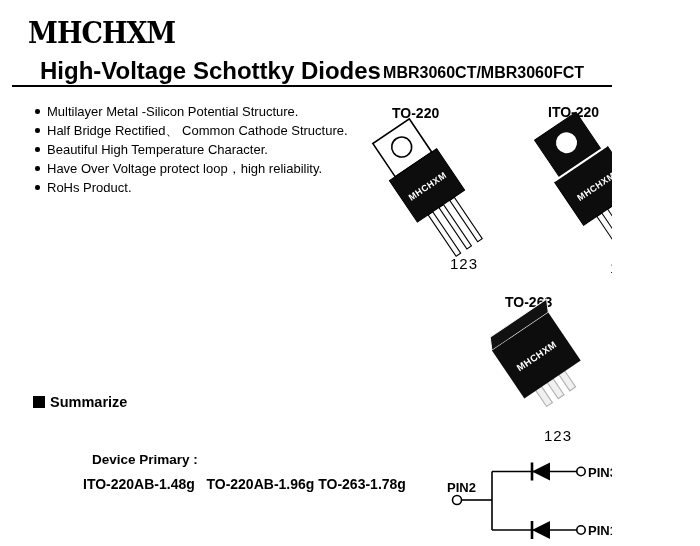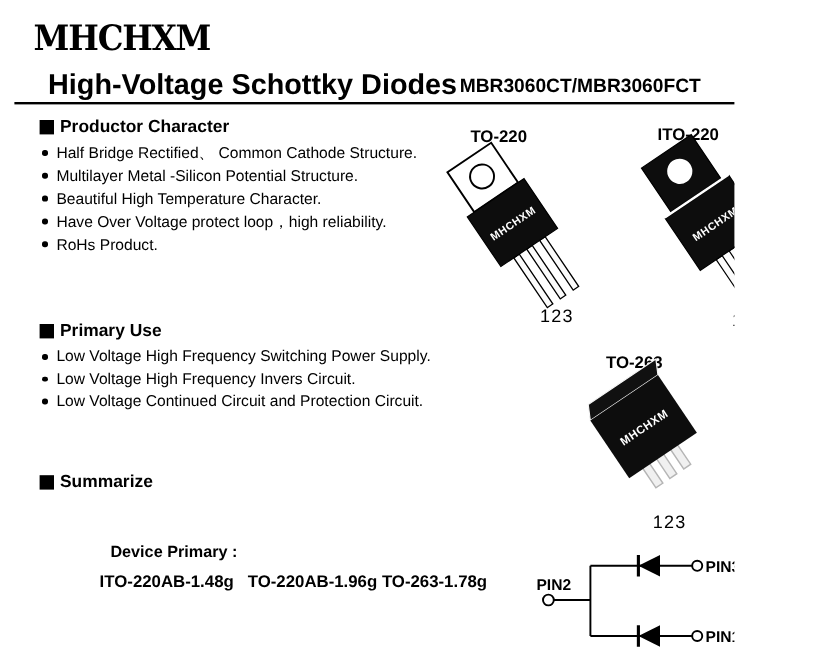--- a/index.html
+++ b/index.html
@@ -39,44 +39,29 @@
 <body>
 
 <div class="page">
 
   <div class="abs logo">MHCHXM</div>
   <div class="abs title">High-Voltage Schottky Diodes</div>
   <div class="abs partno">MBR3060CT/MBR3060FCT</div>
   <div class="abs rule"></div>
 
   <div class="abs sec" style="top:98px;">
-    <div class="sec-h">
-      <span class="sq"></span>
-      <span>Productor Character</span>
-    </div>
     <ul class="blist lh19">
+      <li>Multilayer Metal -Silicon Potential Structure.</li>
       <li>Half Bridge Rectified、 Common Cathode Structure.</li>
-      <li>Multilayer Metal -Silicon Potential Structure.</li>
       <li>Beautiful High Temperature Character.</li>
       <li>Have Over Voltage protect loop，high  reliability.</li>
       <li>RoHs Product.</li>
     </ul>
   </div>
 
-  <div class="abs sec" style="top:268px;">
-    <div class="sec-h">
-      <span class="sq"></span>
-      <span>Primary Use</span>
-    </div>
-    <ul class="blist lh18">
-      <li>Low Voltage High Frequency Switching Power Supply.</li>
-      <li>Low Voltage High Frequency  Invers Circuit.</li>
-      <li>Low Voltage Continued  Circuit and Protection Circuit.</li>
-    </ul>
-  </div>
 
   <div class="abs sec" style="top:394px;">
     <div class="sec-h">
       <span class="sq"></span>
       <span>Summarize</span>
     </div>
   </div>
   <div class="abs devw">Device Primary :</div>
   <div class="abs weights">ITO-220AB-1.48g   TO-220AB-1.96g TO-263-1.78g</div>
 

